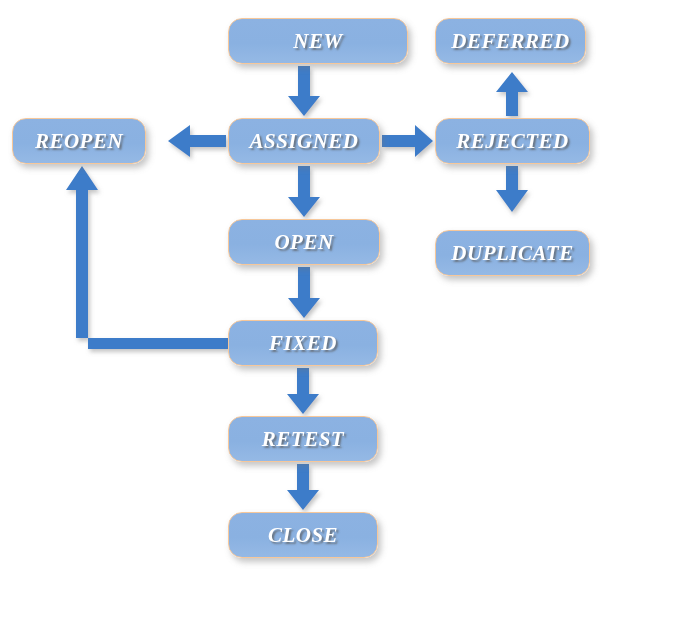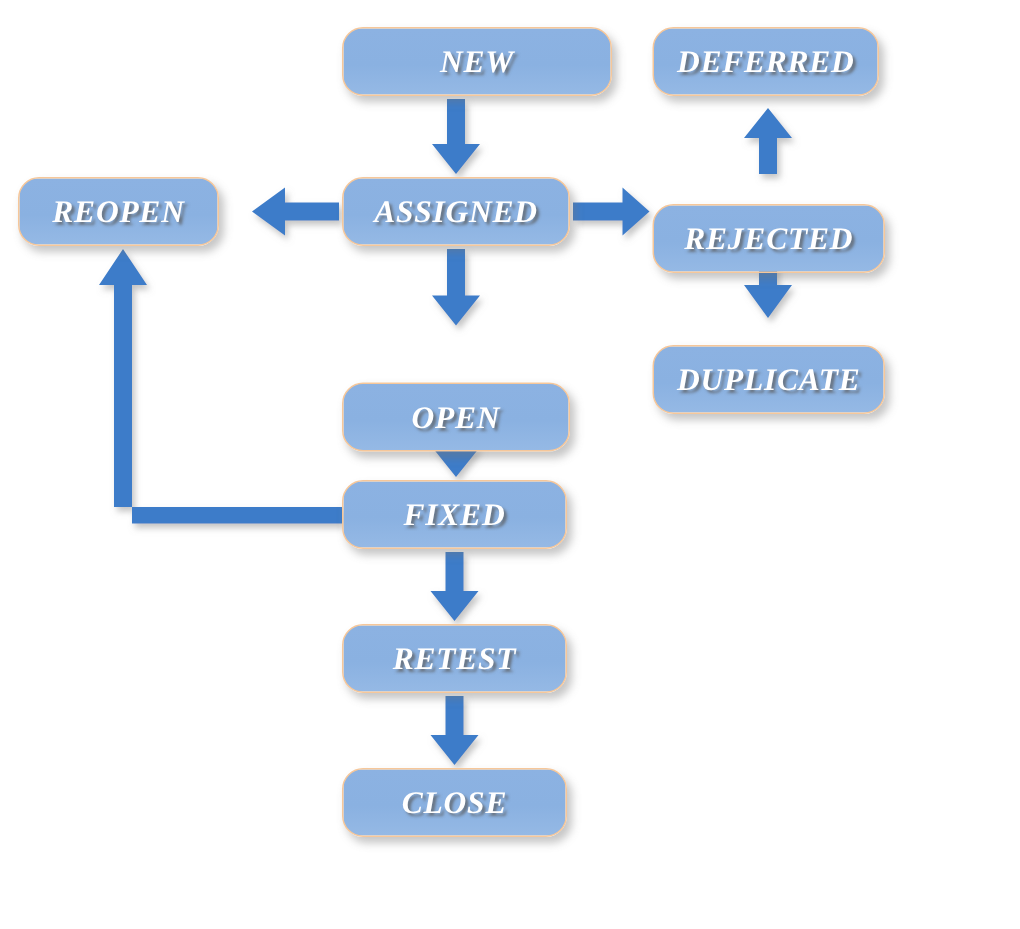--- a/index.html
+++ b/index.html
@@ -103,25 +103,25 @@
   </div>
 
   <div class="node" style="left:12px; top:118px; width:134px; height:46px;">
     <span class="node-label">REOPEN</span>
   </div>
 
   <div class="node" style="left:228px; top:118px; width:152px; height:46px;">
     <span class="node-label">ASSIGNED</span>
   </div>
 
-  <div class="node" style="left:435px; top:118px; width:155px; height:46px;margin-top:18px;">
+  <div class="node" style="left:435px; top:118px; width:155px; height:46px;">
     <span class="node-label">REJECTED</span>
   </div>
 
-  <div class="node" style="left:228px; top:219px; width:152px; height:46px;margin-top:36px;">
+  <div class="node" style="left:228px; top:219px; width:152px; height:46px;">
     <span class="node-label">OPEN</span>
   </div>
 
   <div class="node" style="left:435px; top:214px; width:155px; height:46px;margin-top:16px;">
     <span class="node-label">DUPLICATE</span>
   </div>
 
   <div class="node" style="left:228px; top:320px; width:150px; height:46px;">
     <span class="node-label">FIXED</span>
   </div>

